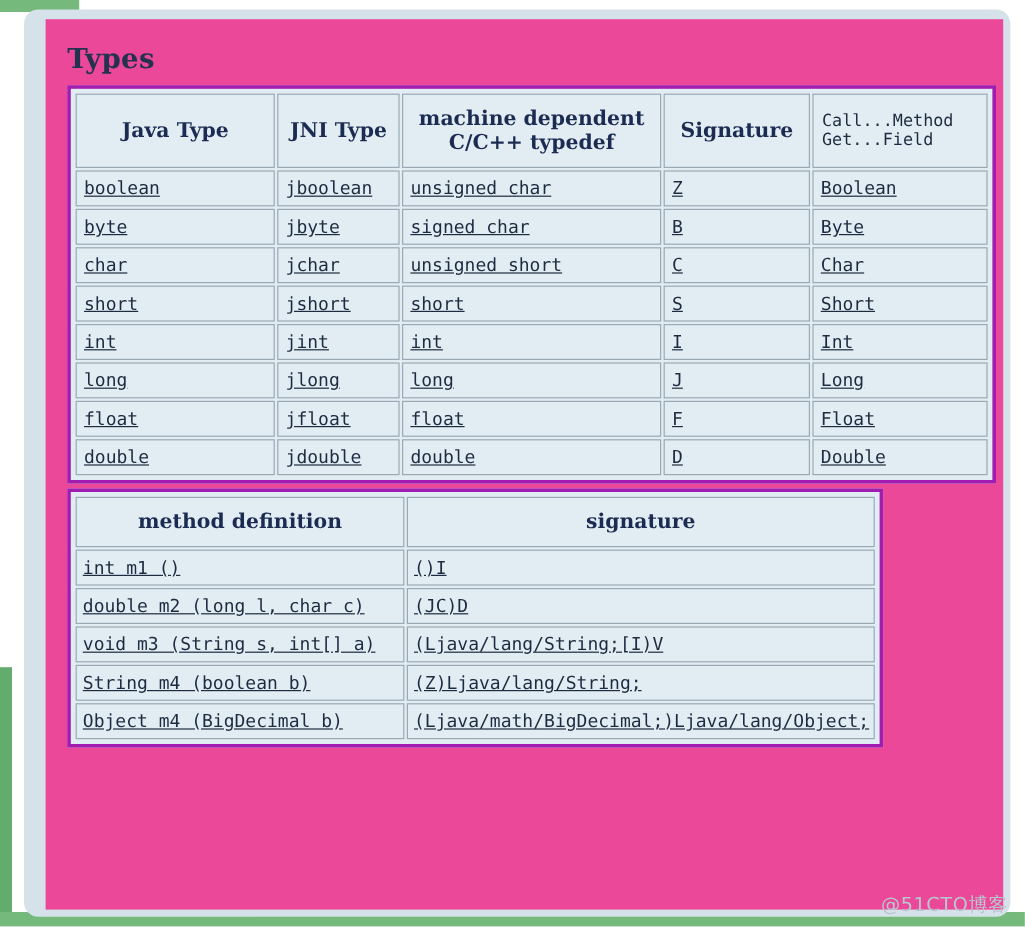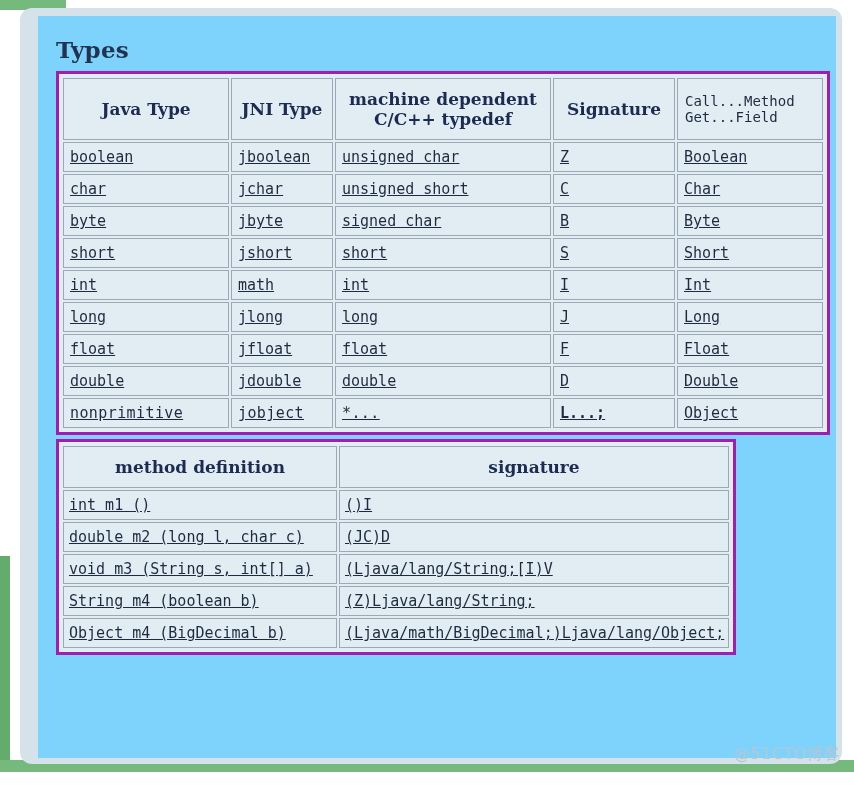--- a/index.html
+++ b/index.html
@@ -48,21 +48,21 @@
     left: 20px; top: 8px;
     width: 822px; height: 756px;
     background: #d5e2ea;
     border-radius: 12px;
     box-sizing: border-box;
     padding: 8px 6px 6px 18px;
   }
   .card-inner {
     width: 100%;
     height: 100%;
-    background: #7dd3fc;
+    background: #ec4899;
     box-sizing: border-box;
     padding: 22px 22px 10px 18px;
     overflow: hidden;
   }
 
   
   .section-title {
     font-family: "DejaVu Serif", serif;
     font-size: 23px;
     color: #23334f;
@@ -218,43 +218,43 @@
           </thead>
           <tbody id="types-body">
               <tr>
                 <td>boolean</td>
                 <td>jboolean</td>
                 <td>unsigned char</td>
                 <td>Z</td>
                 <td>Boolean</td>
               </tr>
               <tr>
+                <td>byte</td>
+                <td>jbyte</td>
+                <td>signed char</td>
+                <td>B</td>
+                <td>Byte</td>
+              </tr>
+              <tr>
                 <td>char</td>
                 <td>jchar</td>
                 <td>unsigned short</td>
                 <td>C</td>
                 <td>Char</td>
               </tr>
               <tr>
-                <td>byte</td>
-                <td>jbyte</td>
-                <td>signed char</td>
-                <td>B</td>
-                <td>Byte</td>
-              </tr>
-              <tr>
                 <td>short</td>
                 <td>jshort</td>
                 <td>short</td>
                 <td>S</td>
                 <td>Short</td>
               </tr>
               <tr>
                 <td>int</td>
-                <td>math</td>
+                <td>jint</td>
                 <td>int</td>
                 <td>I</td>
                 <td>Int</td>
               </tr>
               <tr>
                 <td>long</td>
                 <td>jlong</td>
                 <td>long</td>
                 <td>J</td>
                 <td>Long</td>
@@ -265,27 +265,20 @@
                 <td>float</td>
                 <td>F</td>
                 <td>Float</td>
               </tr>
               <tr>
                 <td>double</td>
                 <td>jdouble</td>
                 <td>double</td>
                 <td>D</td>
                 <td>Double</td>
-              </tr>
-              <tr>
-                <td class="emph">nonprimitive</td>
-                <td class="emph">jobject</td>
-                <td class="emph">*...</td>
-                <td class="sig-strong">L...;</td>
-                <td>Object</td>
               </tr>
             </tbody>
         </table>
       </div>
 
       
 
       <div class="tbl-frame">
         <table class="jni ex-tbl">
           <colgroup>

